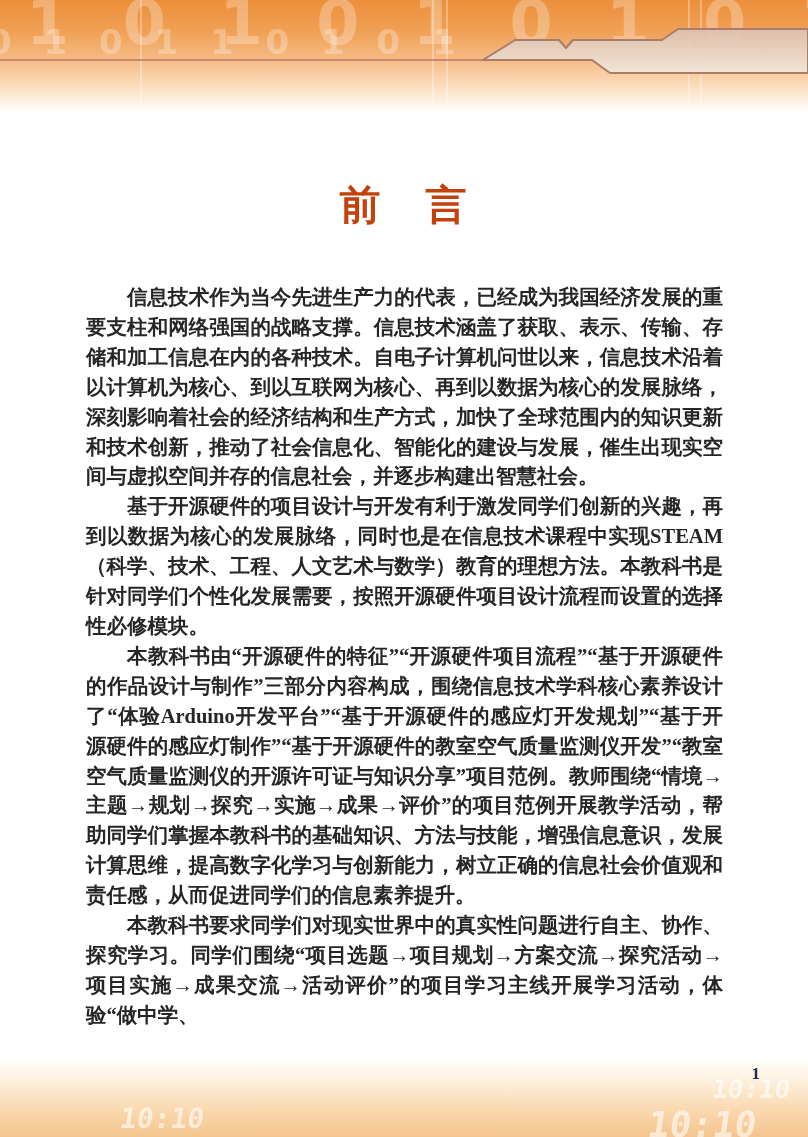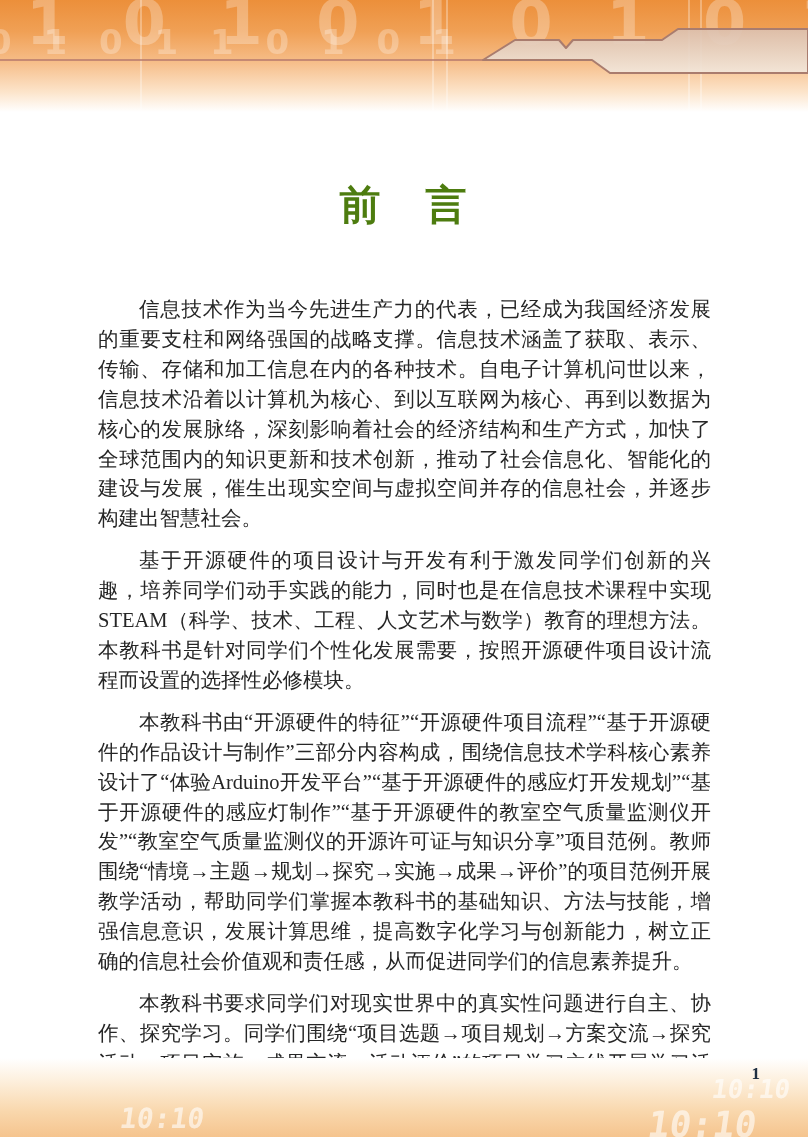--- a/index.html
+++ b/index.html
@@ -60,31 +60,31 @@
     color:#1f2f42;
   }
 
   
   .page-title {
     position:absolute; top:178px; left:0;
     width:100%; margin:0;
     text-align:center;
     font-size:41px; font-weight:bold;
     letter-spacing:2px;
-    color:#4d7c0f;
+    color:#c2410c;
   }
   .body-text {
     position:absolute; left:86px; top:283px;
     width:637px;
     font-size:20.5px;
     line-height:29.9px;
     text-align:justify;
     color:#262626;
   }
-  .body-text p { margin:12px; text-indent:2em; }
+  .body-text p { margin:0; text-indent:2em;font-weight:bold; }
 </style>
 </head>
 <body>
 
 <div class="page">
 
   <div class="band-top">
     <div class="digits digits-a">1 0 1 0 1 0 1 0 1 0 1</div>
     <div class="digits digits-b">0 1 0 1 1 0 1 0 1</div>
     <div class="vline" style="left:140px"></div>
@@ -101,21 +101,21 @@
       </defs>
       <line x1="0" y1="60" x2="592" y2="60" stroke="#b5786c" stroke-width="1.6"></line>
       <polygon points="483,60 515,40 559,40 566,48 573,40 662,40 678,29 808,29 808,73 610,73 592,60" fill="url(#traceGrad)" fill-opacity="0.92" stroke="#a97c6e" stroke-width="2" stroke-linejoin="round"></polygon>
     </svg>
   </div>
 
   <main>
     <h1 class="page-title">前　言</h1>
     <section class="body-text">
       <p>信息技术作为当今先进生产力的代表，已经成为我国经济发展的重要支柱和网络强国的战略支撑。信息技术涵盖了获取、表示、传输、存储和加工信息在内的各种技术。自电子计算机问世以来，信息技术沿着以计算机为核心、到以互联网为核心、再到以数据为核心的发展脉络，深刻影响着社会的经济结构和生产方式，加快了全球范围内的知识更新和技术创新，推动了社会信息化、智能化的建设与发展，催生出现实空间与虚拟空间并存的信息社会，并逐步构建出智慧社会。</p>
-      <p>基于开源硬件的项目设计与开发有利于激发同学们创新的兴趣，培养同学们动手实践的能力，同时也是在信息技术课程中实现STEAM（科学、技术、工程、人文艺术与数学）教育的理想方法。本教科书是针对同学们个性化发展需要，按照开源硬件项目设计流程而设置的选择性必修模块。</p>
+      <p>基于开源硬件的项目设计与开发有利于激发同学们创新的兴趣，再到以数据为核心的发展脉络，同时也是在信息技术课程中实现STEAM（科学、技术、工程、人文艺术与数学）教育的理想方法。本教科书是针对同学们个性化发展需要，按照开源硬件项目设计流程而设置的选择性必修模块。</p>
       <p>本教科书由“开源硬件的特征”“开源硬件项目流程”“基于开源硬件的作品设计与制作”三部分内容构成，围绕信息技术学科核心素养设计了“体验Arduino开发平台”“基于开源硬件的感应灯开发规划”“基于开源硬件的感应灯制作”“基于开源硬件的教室空气质量监测仪开发”“教室空气质量监测仪的开源许可证与知识分享”项目范例。教师围绕“情境→主题→规划→探究→实施→成果→评价”的项目范例开展教学活动，帮助同学们掌握本教科书的基础知识、方法与技能，增强信息意识，发展计算思维，提高数字化学习与创新能力，树立正确的信息社会价值观和责任感，从而促进同学们的信息素养提升。</p>
       <p>本教科书要求同学们对现实世界中的真实性问题进行自主、协作、探究学习。同学们围绕“项目选题→项目规划→方案交流→探究活动→项目实施→成果交流→活动评价”的项目学习主线开展学习活动，体验“做中学、</p>
     </section>
   </main>
 
   <div class="band-bottom">
     <div class="digits footer-digits-1">10:10</div>
     <div class="digits footer-digits-2">10:10</div>
     <div class="digits footer-digits-3">10:10</div>
     <div class="page-number">1</div>

